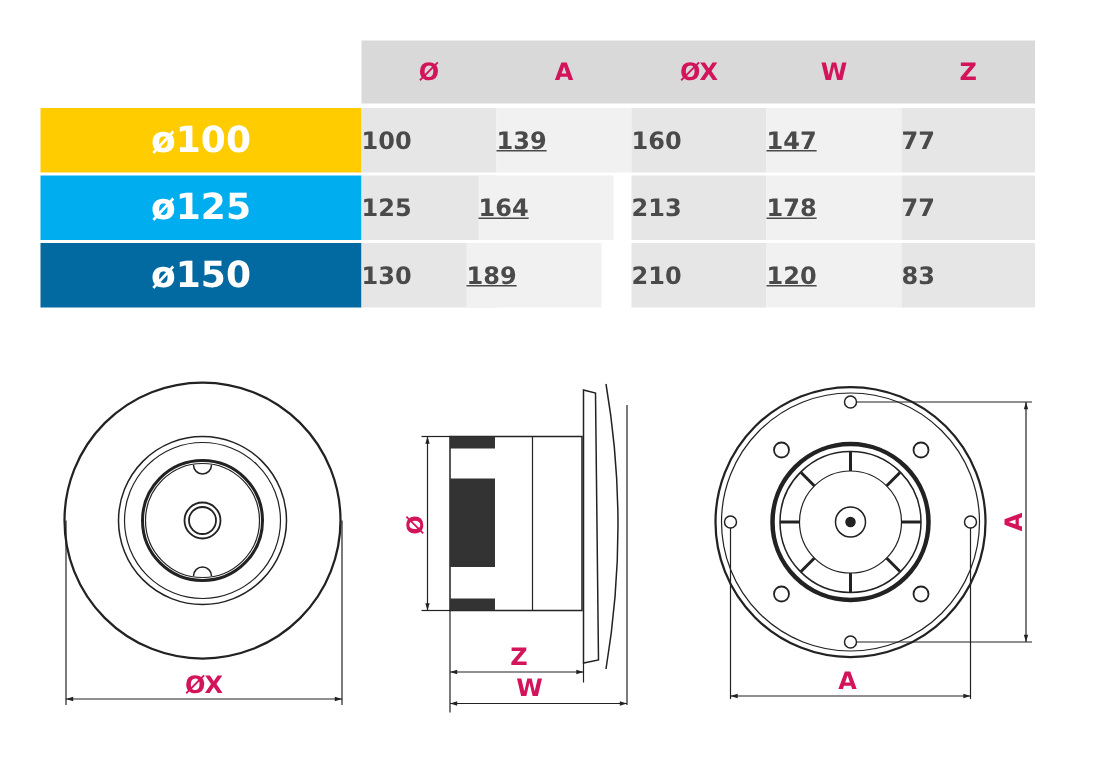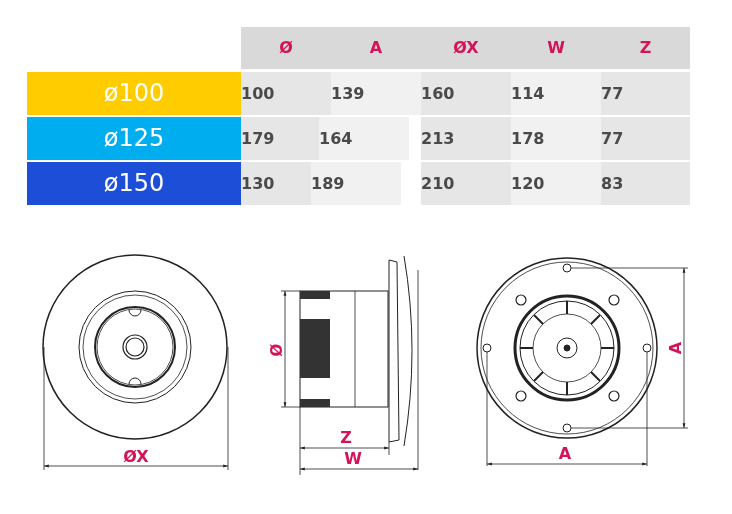--- a/index.html
+++ b/index.html
@@ -1,59 +1,59 @@
 <!DOCTYPE html>
 <html><head>
 <meta charset="utf-8">
 <style>
   html, body { margin:0; padding:0; background:#ffffff; }
   body { width:732px; height:514px; position:relative; overflow:hidden; font-family:"DejaVu Sans", sans-serif; }
   .table { position:absolute; left:27px; top:27px; }
   .hdr-row { position:absolute; left:214px; top:0; width:449px; height:42px; background:#d9d9d9; }
   .hcell { position:absolute; top:0; height:42px; line-height:42px; text-align:center; font-weight:bold; font-size:16px; color:#d4145a; }
   .row { position:absolute; left:0; height:43px; }
-  .label { position:absolute; left:0; top:0; width:214px; height:43px; line-height:43px; text-align:center; color:#ffffff; font-weight:normal; font-size:24px; }
+  .label { position:absolute; left:0; top:0; width:214px; height:43px; line-height:43px; text-align:center; color:#ffffff; font-weight:bold; font-size:24px; }
   .cell { position:absolute; top:0; height:43px; line-height:43px; text-align:left; font-weight:bold; font-size:16px; color:#4a4a4a; }
   .c-dark { background:#e6e6e6; }
-  .c-light { background:#f1f1f1; }
+  .c-light { background:#f1f1f1;text-decoration:underline; }
   .drawing { position:absolute; left:0; top:240px; width:732px; height:274px; }
   .dimlabel { font-family:"DejaVu Sans", sans-serif; font-weight:bold; fill:#d4145a; }
 </style>
 </head>
 <body>
 
 <div class="table">
   <div class="hdr-row">
     <div class="hcell" style="left:0;width:90px">Ø</div>
     <div class="hcell" style="left:90px;width:90px">A</div>
     <div class="hcell" style="left:180px;width:90px">ØX</div>
     <div class="hcell" style="left:270px;width:90px">W</div>
     <div class="hcell" style="left:360px;width:89px">Z</div>
   </div>
 
   <div class="row" style="top:45px">
     <div class="label" style="background:#ffcc00">ø100</div>
     <div class="cell c-dark" style="left:214px;width:90px">100</div>
     <div class="cell c-light" style="left:304px;width:90px">139</div>
     <div class="cell c-dark" style="left:394px;width:90px">160</div>
-    <div class="cell c-light" style="left:484px;width:90px">114</div>
+    <div class="cell c-light" style="left:484px;width:90px">147</div>
     <div class="cell c-dark" style="left:574px;width:89px">77</div>
   </div>
 
   <div class="row" style="top:90px">
     <div class="label" style="background:#00aeef">ø125</div>
-    <div class="cell c-dark" style="left:214px;width:90px">179</div>
+    <div class="cell c-dark" style="left:214px;width:90px">125</div>
     <div class="cell c-light" style="left:292px;width:90px">164</div>
     <div class="cell c-dark" style="left:394px;width:90px">213</div>
     <div class="cell c-light" style="left:484px;width:90px">178</div>
     <div class="cell c-dark" style="left:574px;width:89px">77</div>
   </div>
 
   <div class="row" style="top:135px">
-    <div class="label" style="background:#1d4ed8">ø150</div>
+    <div class="label" style="background:#0369a1">ø150</div>
     <div class="cell c-dark" style="left:214px;width:90px">130</div>
     <div class="cell c-light" style="left:284px;width:90px">189</div>
     <div class="cell c-dark" style="left:394px;width:90px">210</div>
     <div class="cell c-light" style="left:484px;width:90px">120</div>
     <div class="cell c-dark" style="left:574px;width:89px">83</div>
   </div>
 </div>
 
 <svg class="drawing" viewBox="0 240 732 274" width="732" height="274">
   <defs>

